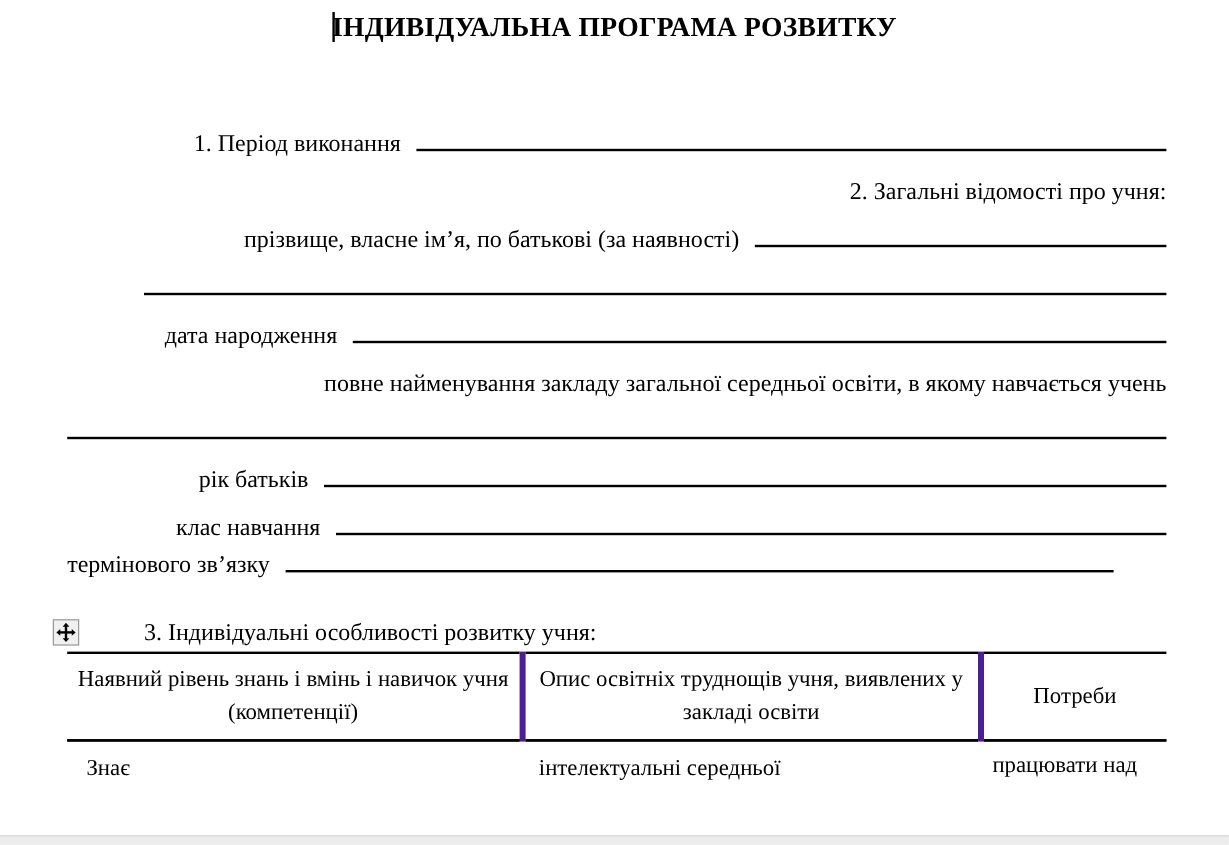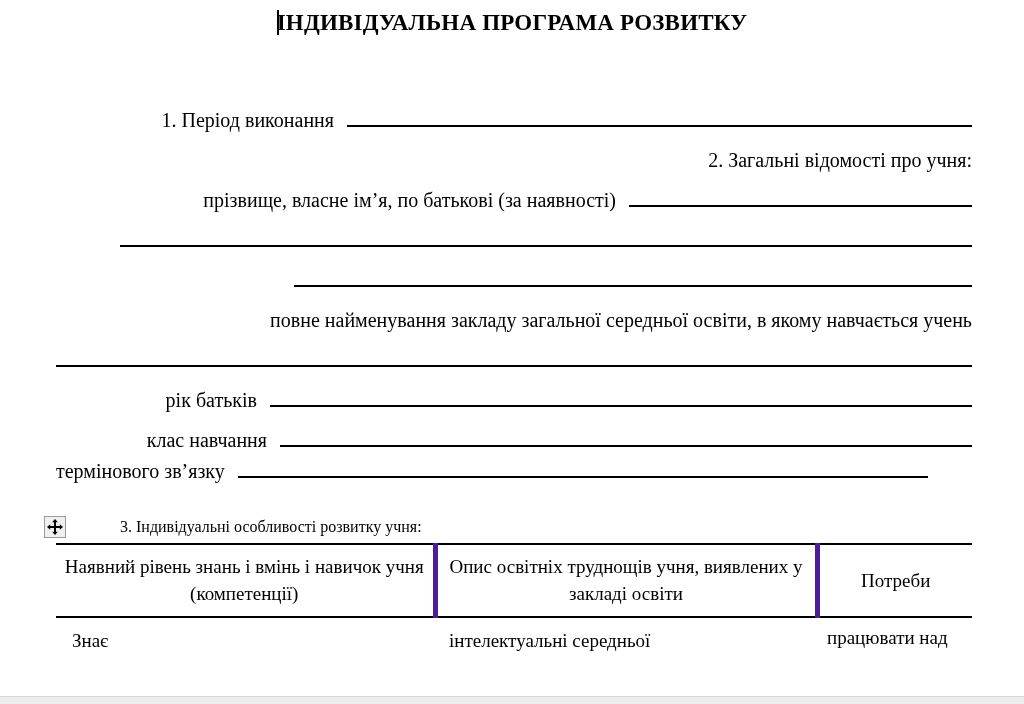--- a/index.html
+++ b/index.html
@@ -90,21 +90,21 @@
   }
   .just-par .l2 {
     white-space: nowrap;
   }
 
   
   .item3 {
     position: absolute;
     left: 120px;
     top: 512px;
-    font-size: 16px;
+    font-size: 20px;
     line-height: 30px;
     white-space: nowrap;
   }
 
   
   .move-handle {
     position: absolute;
     left: 44px;
     top: 516px;
     width: 22px;
@@ -187,20 +187,21 @@
     <div class="line indent">
       <span class="lbl">прізвище, власне ім’я, по батькові (за наявності)</span>
       <span class="rule" style="width: 343px; margin-left: 8px;"></span>
     </div>
 
     <div class="line" style="height: 40px;">
       <span class="rule" style="width: 852px; margin-left: 64px;"></span>
     </div>
 
     <div class="line indent">
+      <span class="lbl">дата народження</span>
       <span class="rule" style="width: 678px; margin-left: 8px;"></span>
     </div>
 
     <div class="line indent">
       <span class="lbl">повне найменування закладу загальної середньої освіти, в якому навчається учень</span>
     </div>
     <div class="line" style="height: 40px;">
       <span class="rule" style="width: 916px; margin-left: 0px;"></span>
     </div>
 

